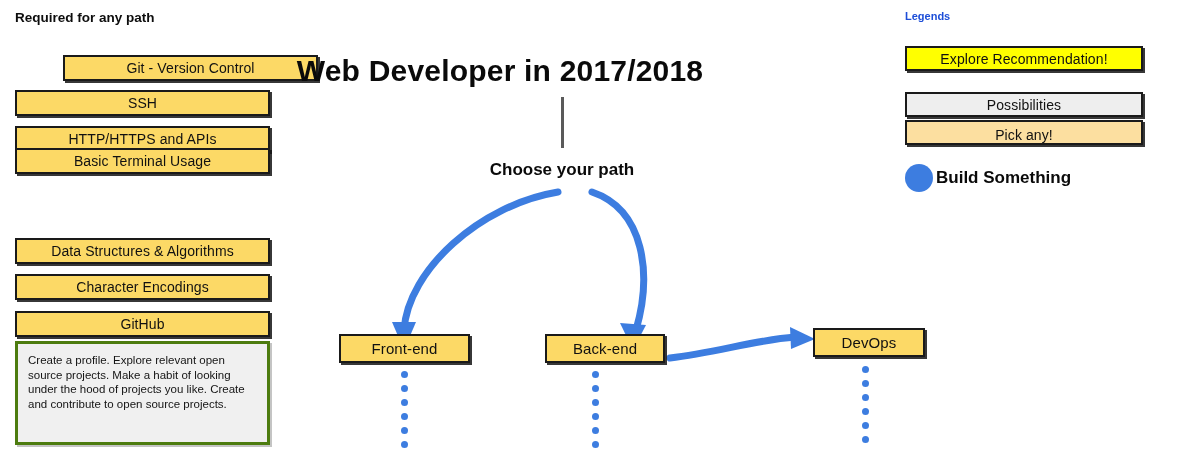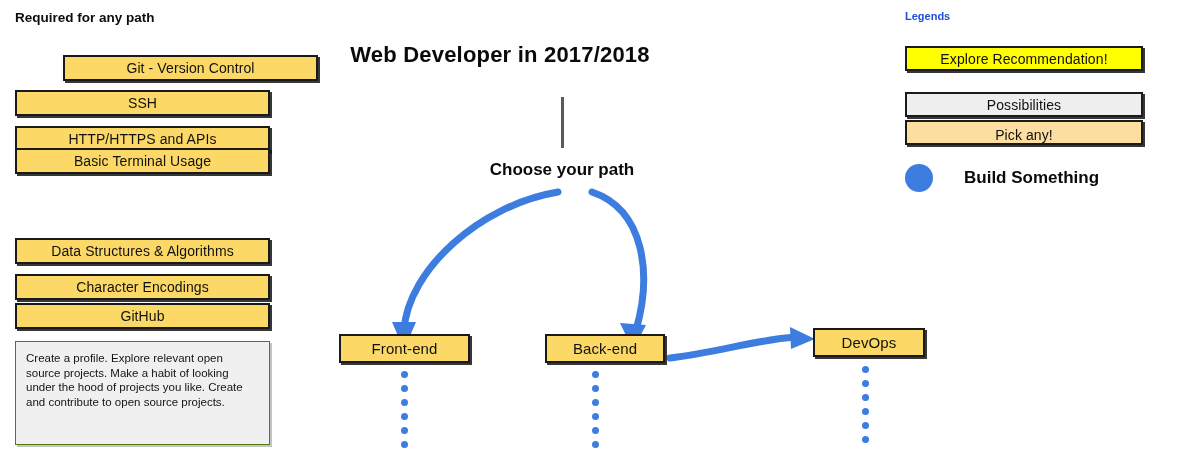--- a/index.html
+++ b/index.html
@@ -53,36 +53,36 @@
     height: 26px;
   }
   #github-note {
     position: absolute;
     left: 15px;
     top: 341px;
     width: 255px;
     height: 104px;
     box-sizing: border-box;
     background: #f0f0f0;
-    border: 1px solid #4d7c0f;
+    border: 3px solid #4d7c0f;
     box-shadow: 2px 2px 0 rgba(20,20,20,0.25);
     padding: 9px 10px 0 10px;
     font-size: 11.5px;
     line-height: 14.5px;
     color: #141414;
   }
 
   
   #main-title {
     position: absolute;
     left: 0;
-    top: 42px;
+    top: 54px;
     width: 1000px;
     text-align: center;
-    font-size: 22px;
+    font-size: 30px;
     font-weight: bold;
     letter-spacing: 0.2px;
     color: #0a0a0a;
   }
   #trunk-line {
     position: absolute;
     left: 561px;
     top: 97px;
     width: 3px;
     height: 51px;
@@ -161,21 +161,21 @@
     align-items: center;
   }
   #legend-build-dot {
     width: 28px;
     height: 28px;
     border-radius: 50%;
     background: #3d7de0;
     flex: none;
   }
   #legend-build-label {
-    margin-left: 31px;
+    margin-left: 3px;
     font-size: 17px;
     font-weight: bold;
     color: #0a0a0a;
   }
 </style>
 </head>
 <body>
 
 <div class="stage">
 
@@ -192,21 +192,21 @@
   </div>
   <div class="rbox req-box" style="top:148px;">
     <span>Basic Terminal Usage</span>
   </div>
   <div class="rbox req-box" style="top:238px;">
     <span>Data Structures &amp; Algorithms</span>
   </div>
   <div class="rbox req-box" style="top:274px;">
     <span>Character Encodings</span>
   </div>
-  <div class="rbox req-box" style="top:303px;">
+  <div class="rbox req-box" style="top:311px;">
     <span>GitHub</span>
   </div>
 
   <div id="github-note">
     <span>Create a profile. Explore relevant open source projects. Make a habit of looking under the hood of projects you like. Create and contribute to open source projects.</span>
   </div>
 
   <div id="main-title">Web Developer in 2017/2018</div>
 
   <div id="trunk-line"></div>

